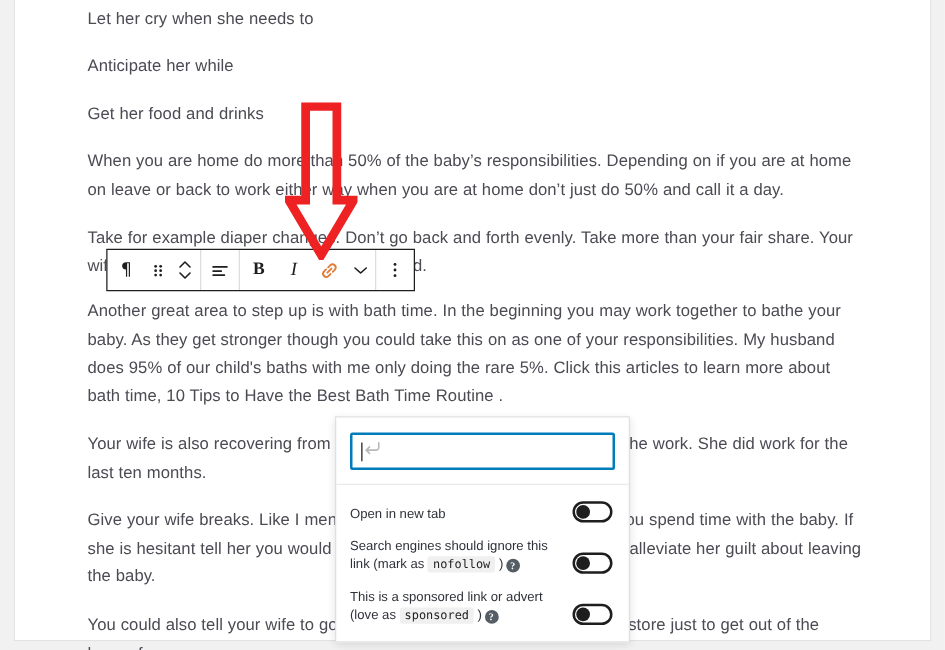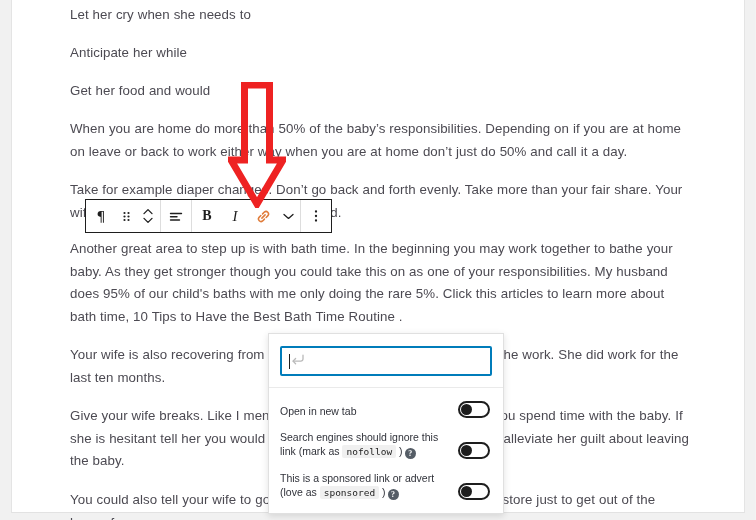--- a/index.html
+++ b/index.html
@@ -209,21 +209,21 @@
   <div class="editor-surface">
 
     <div class="doc">
       <div class="pb" style="top:4px">
           <p class="para">Let her cry when she needs to</p>
         </div>
       <div class="pb" style="top:42px">
           <p class="para">Anticipate her while</p>
         </div>
       <div class="pb" style="top:80px">
-          <p class="para">Get her food and would</p>
+          <p class="para">Get her food and drinks</p>
         </div>
       <div class="pb" style="top:118px">
           <p class="para">When you are home do more than 50% of the baby’s responsibilities. Depending on if you are at home on leave or back to work either way when you are at home don’t just do 50% and call it a day.</p>
         </div>
       <div class="pb" style="top:179px">
           <p class="para">Take for example diaper changes. Don’t go back and forth evenly. Take more than your fair share. Your wife will be more than happy to come around.</p>
         </div>
       <div class="pb" style="top:238px">
           <p class="para">Another great area to step up is with bath time. In the beginning you may work together to bathe your baby. As they get stronger though you could take this on as one of your responsibilities. My husband does 95% of our child's baths with me only doing the rare 5%.  Click this articles to learn more about bath time, 10 Tips to Have the Best Bath Time Routine .</p>
         </div>

